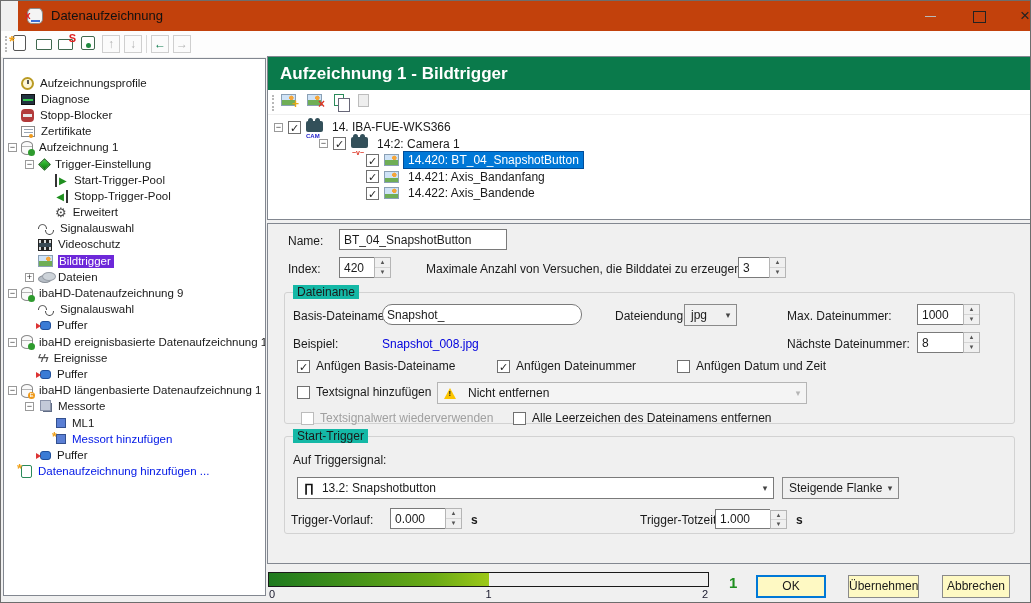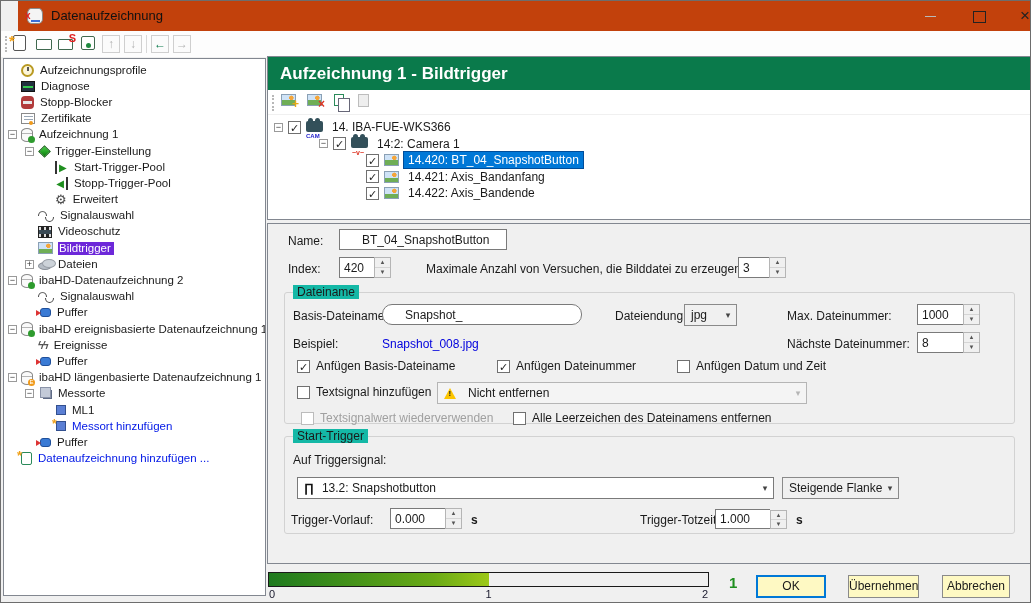--- a/index.html
+++ b/index.html
@@ -29,21 +29,21 @@
   .ic-folder-s::before { content:"S"; position:absolute; right:-4px; top:-8px; color:#e02020; font-weight:bold; font-size:11px; }
   .ic-save { left:80px; top:5px; width:14px; height:14px; border:1.4px solid #40694f; border-radius:2px; background:#fff; }
   .ic-save::before { content:""; position:absolute; left:4px; top:6px; width:5px; height:5px; border-radius:50%; background:#1f8a3f; }
   .arrow-box { width:18px; height:18px; border:1px solid #cfcfcf; background:#fbfbfb; text-align:center; line-height:16px; font-size:12px; color:#b3b3b3; }
   .ic-up { left:101px; } .ic-down { left:123px; }
   .tb-sep { position:absolute; left:145px; top:4px; width:1px; height:18px; background:#d8d8d8; }
   .ic-back { left:150px; color:#0a7a4b; font-weight:bold; }
   .ic-fwd { left:172px; }
 
   
-  .sidebar { position:absolute; left:2px; top:57px; width:263px; height:538px; background:#fff; border:1px solid #828790; overflow:hidden; padding-top:3px; }
+  .sidebar { position:absolute; left:2px; top:57px; width:263px; height:538px; background:#fff; border:1px solid #828790; overflow:hidden; padding-top:16px; }
   .srow { display:flex; align-items:center; height:16.2px; white-space:nowrap; font-size:11.5px; }
   .srow .exp { flex:none; width:9px; height:9px; border:1px solid #9a9a9a; background:#fff; font-size:9px; line-height:7px; text-align:center; color:#333; margin-right:4px; }
   .srow .exp.none { visibility:hidden; }
   .srow .sic { flex:none; margin-right:5px; }
   .l0 { padding-left:4px; } .l1 { padding-left:21px; } .l2 { padding-left:38px; }
   .slabel { padding:0 3px 1px 1px; }
   .srow.selected .slabel { background:#6d28d9; color:#fff; }
   .srow.link .slabel { color:#0017e6; }
 
   
@@ -112,21 +112,21 @@
   .i-cam.cam1::after { content:"CAM"; position:absolute; left:0; bottom:-7px; font-size:6px; font-weight:bold; color:#2222cc; }
   .i-cam.cam2::after { content:"~v~"; position:absolute; left:1px; bottom:-8px; font-size:7px; font-weight:bold; color:#d32; }
   .dlabel { padding:1px 4px; }
   .drow.selected .dlabel { background:#0078d7; color:#fff; outline:1px solid #004d9a; }
   .drow .sic { margin-right:5px; }
 
   
   .form-panel { position:absolute; left:266px; top:222px; width:764px; height:341px; background:#f0f0f0; border:1px solid #828790; }
   .fp-abs { position:absolute; }
   .flabel { font-size:12px; color:#1a1a1a; white-space:nowrap; }
-  .tinput { background:#fff; border:1px solid #7a7a7a; font-size:12px; padding:2px 22px; height:21px; display:flex; align-items:center; white-space:nowrap; overflow:hidden; }
+  .tinput { background:#fff; border:1px solid #7a7a7a; font-size:12px; padding:2px 4px; height:21px; display:flex; align-items:center; white-space:nowrap; overflow:hidden; }
   .spin { display:flex; height:21px; }
   .spin .sval { background:#fff; border:1px solid #7a7a7a; border-right:none; padding:2px 4px; font-size:12px; display:flex; align-items:center; flex:1; }
   .spin .sbtns { width:17px; border:1px solid #b5b5b5; display:flex; flex-direction:column; }
   .spin .sb { flex:1; background:#f0f0f0; font-size:6px; line-height:8px; text-align:center; color:#555; border-bottom:1px solid #d5d5d5; }
   .spin .sb:last-child { border-bottom:none; }
   .group { position:absolute; border:1px solid #d2d2d2; border-radius:3px; }
   .group .legend { position:absolute; left:8px; top:-8px; background:#14b8a6; padding:0 4px; font-size:12px; }
   .cbrow { display:flex; align-items:center; white-space:nowrap; }
   .cbrow .cb { margin-right:6px; }
   .cb.disabled { border-color:#bcbcbc; }
@@ -244,21 +244,21 @@
     <div class="srow l1">
         <span class="exp">+</span>
         <span class="sic ic i-shell"></span>
         <span class="slabel">Dateien</span>
       </div>
     <div class="srow l0">
         <span class="exp">−</span>
         <span class="sic ic i-cyl">
           <span class="dot dot-green"></span>
         </span>
-        <span class="slabel">ibaHD-Datenaufzeichnung 2</span>
+        <span class="slabel">ibaHD-Datenaufzeichnung 9</span>
       </div>
     <div class="srow l1">
         <span class="exp none"></span>
         <span class="sic ic i-signal"></span>
         <span class="slabel">Signalauswahl</span>
       </div>
     <div class="srow l1">
         <span class="exp none"></span>
         <span class="sic ic i-puffer"></span>
         <span class="slabel">Puffer</span>

